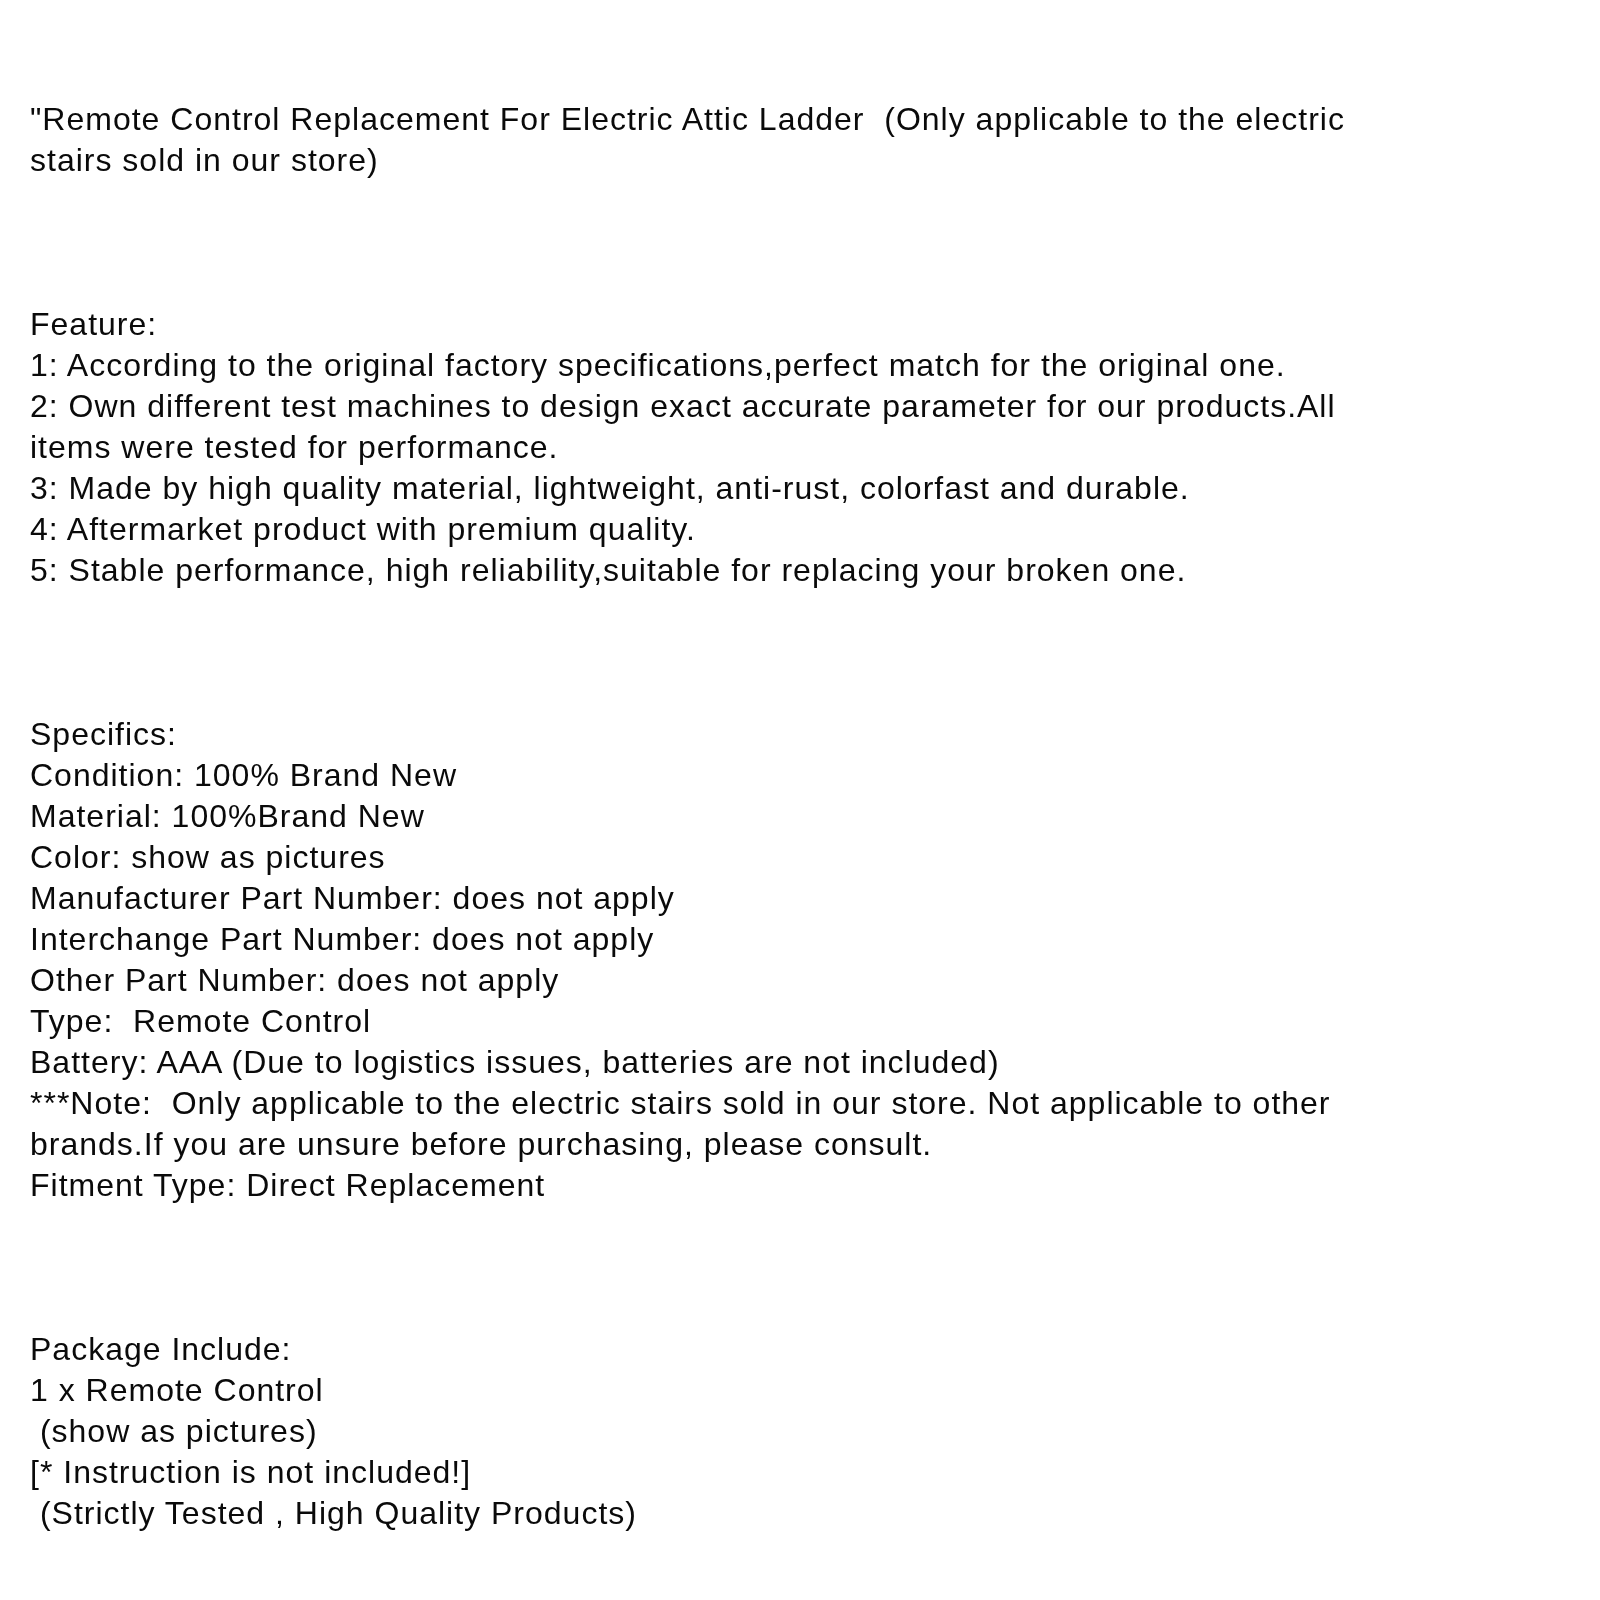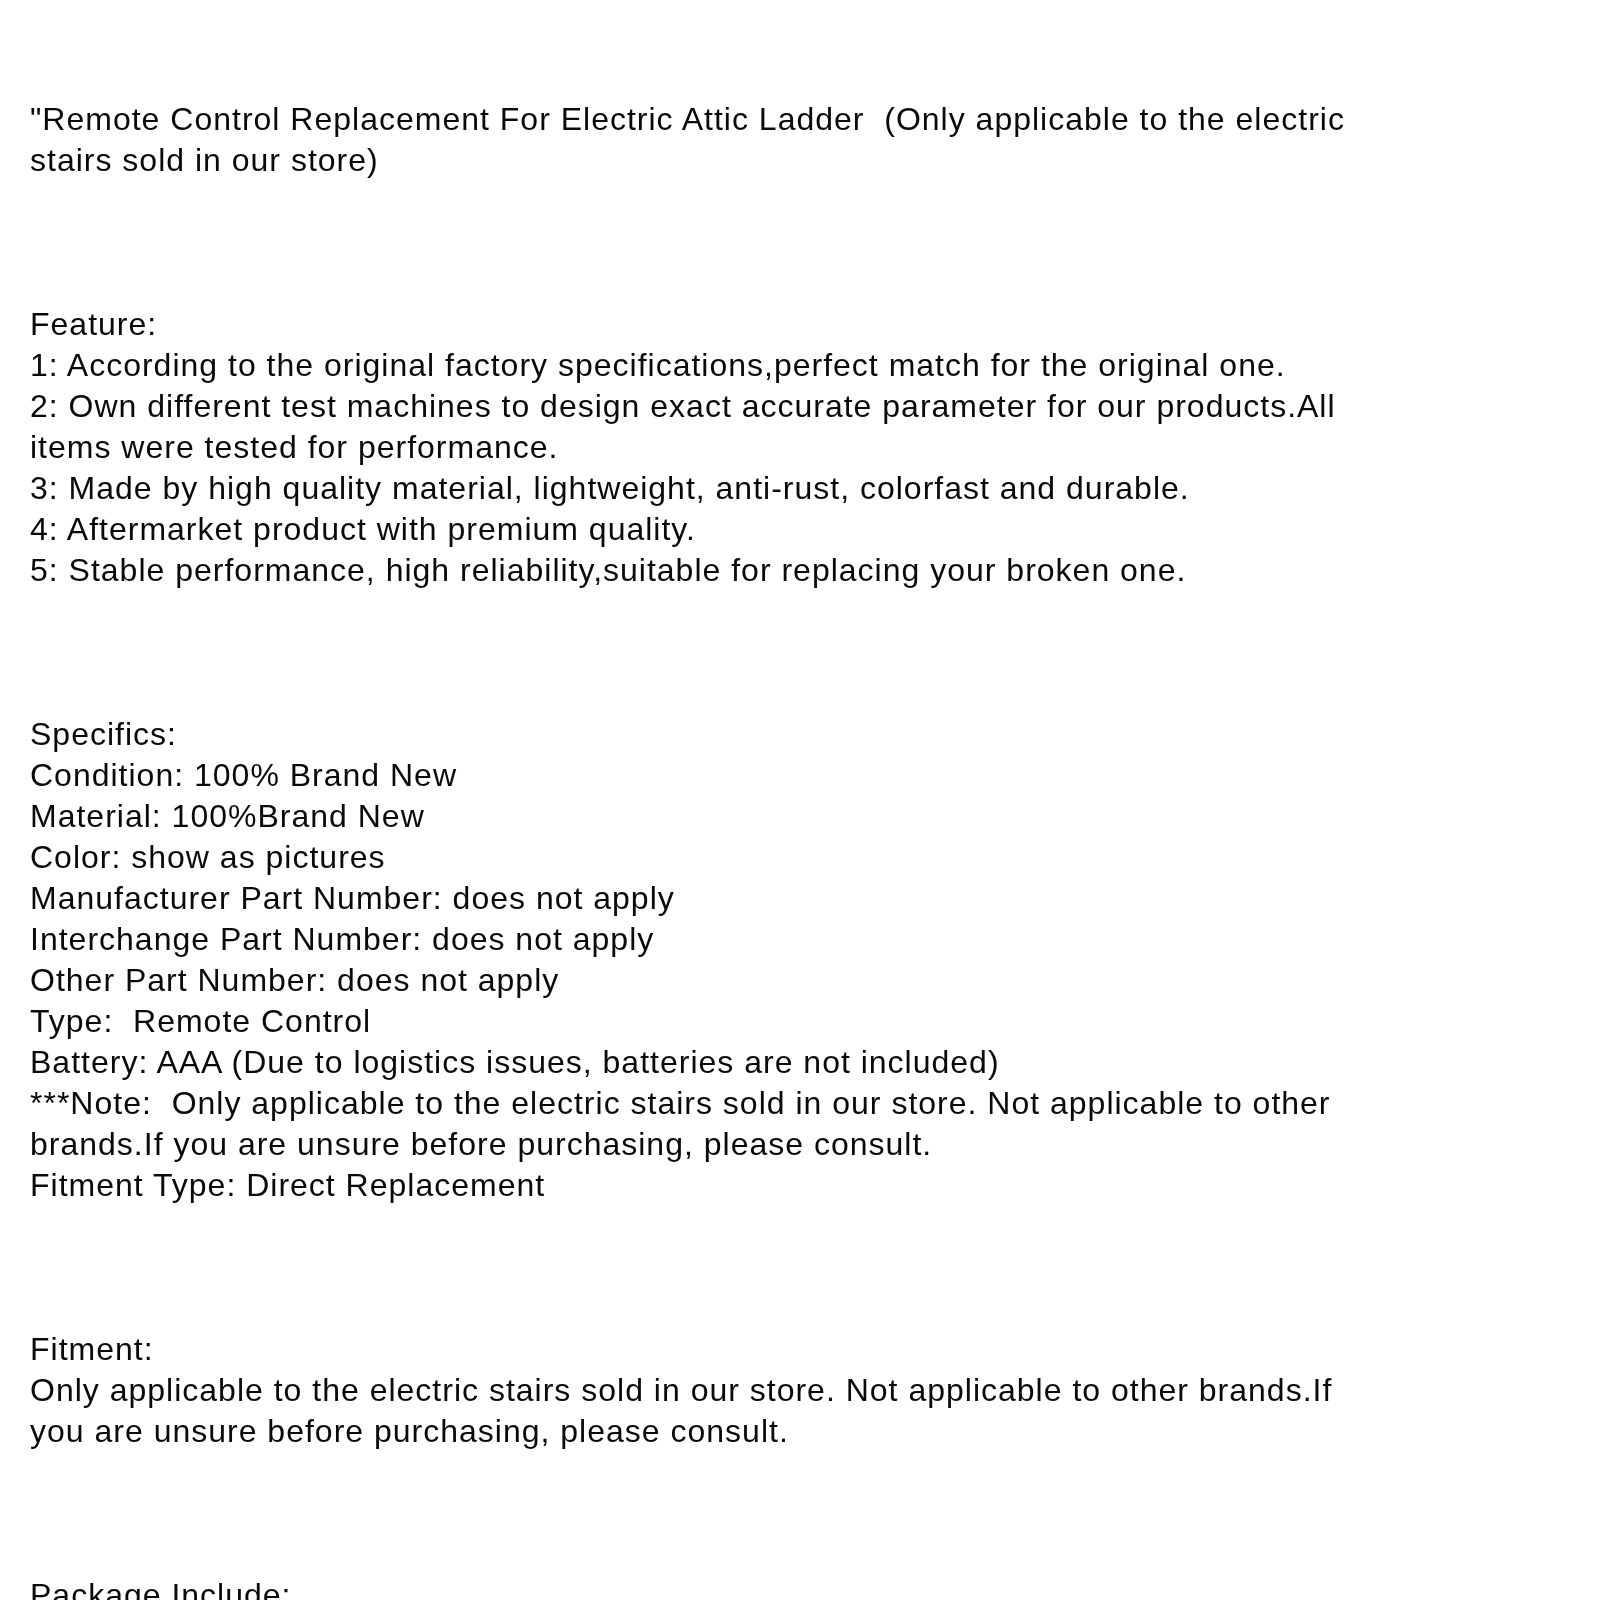--- a/index.html
+++ b/index.html
@@ -47,22 +47,19 @@
 Material: 100%Brand New
 Color: show as pictures
 Manufacturer Part Number: does not apply
 Interchange Part Number: does not apply
 Other Part Number: does not apply
 Type:  Remote Control
 Battery: AAA (Due to logistics issues, batteries are not included)
 ***Note:  Only applicable to the electric stairs sold in our store. Not applicable to other
 brands.If you are unsure before purchasing, please consult.
 Fitment Type: Direct Replacement</div>
-  <div class="section">Fitment:
-Only applicable to the electric stairs sold in our store. Not applicable to other brands.If
-you are unsure before purchasing, please consult.</div>
   <div class="section">Package Include:
 1 x Remote Control
  (show as pictures)
 [* Instruction is not included!]
  (Strictly Tested , High Quality Products)</div>
   
 </div>
 
 </body></html>

